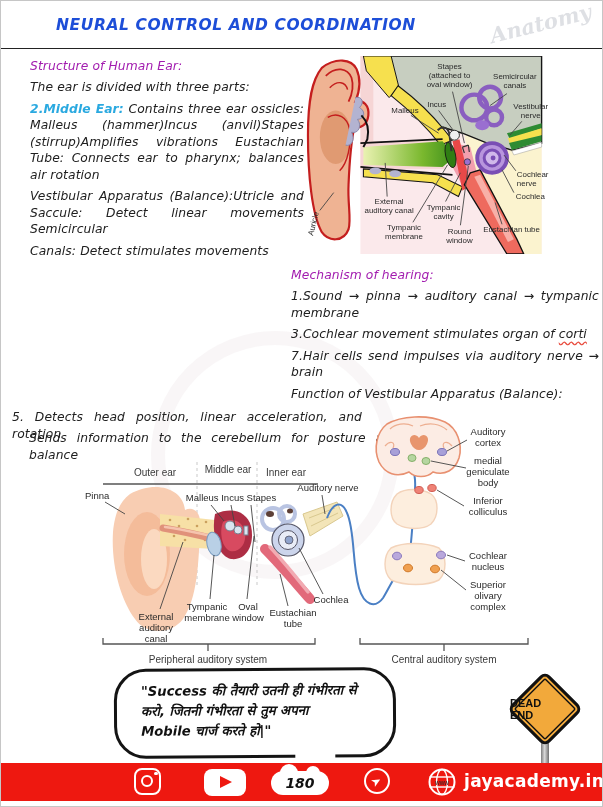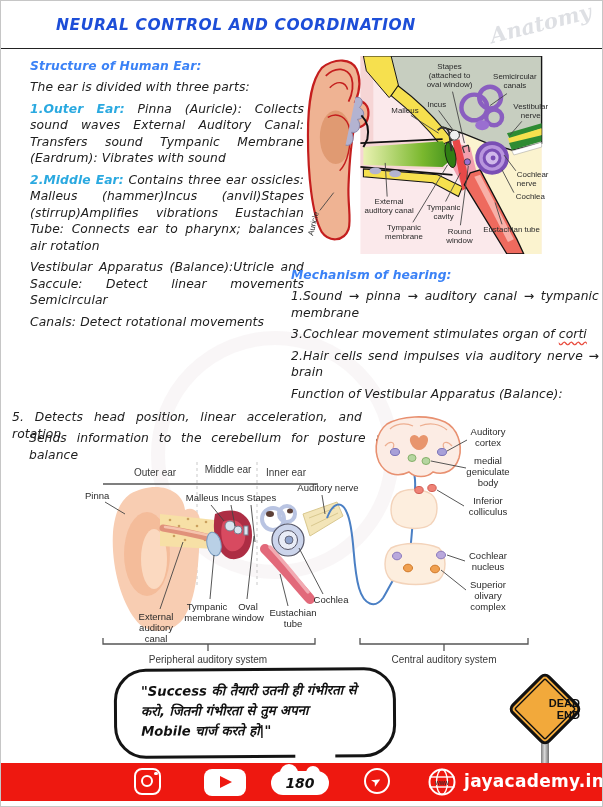--- a/index.html
+++ b/index.html
@@ -18,21 +18,21 @@
   
   .wm { position:absolute; right:10px; top:10px; transform:rotate(-14deg);
         font-family:"DejaVu Serif", serif; font-style:italic; font-weight:700;
         font-size:21px; color:#aeb2bc; opacity:.4; }
   .wm2 { position:absolute; left:150px; top:330px; width:220px; height:220px;
          border:14px solid #f3eef0; border-radius:50%; opacity:.5; }
   
   .notes { font-style:italic; color:#202020; font-size:12.3px; line-height:1.34;
            text-align:justify; letter-spacing:.1px; }
   .notes p { margin:0 0 5px 0; }
-  .green { color:#3b82f6; font-weight:700; }
+  .green { color:#a21caf; font-weight:400; }
   .blue  { color:#2aa9e0; font-weight:700; }
   .wavy  { text-decoration-line:underline; text-decoration-style:wavy;
            text-decoration-color:#e84a3c; text-underline-offset:2px; }
   .left-col  { position:absolute; left:29px;  top:57px;  width:274px; }
   .mech-col  { position:absolute; left:290px; top:266px; width:308px; }
   .bal-line1 { position:absolute; left:11px; top:396px; width:350px; }
   .bal-line2 { position:absolute; left:28px; top:417px; width:370px; }
   
   .ear-svg  { position:absolute; left:303px; top:55px; }
   .path-svg { position:absolute; left:73px;  top:413px; }
@@ -45,21 +45,21 @@
   .quote-marks { position:absolute; left:178px; bottom:-23px; background:#fff;
                  padding:0 10px; font-family:"DejaVu Serif", serif; font-weight:700;
                  font-size:46px; line-height:38px; color:#111; letter-spacing:-6px; }
   
   .sign-pole { position:absolute; left:540px; top:736px; width:8px; height:27px;
                background:linear-gradient(90deg,#7d7d7d,#d9d9d9 45%,#6f6f6f); }
   .sign-diamond { position:absolute; left:517px; top:681px; width:54px; height:54px;
                   transform:rotate(45deg); background:#f2a93b; border:3px solid #111;
                   border-radius:7px; box-sizing:border-box;
                   box-shadow:inset 0 0 0 2px #f2a93b, inset 0 0 0 3.4px #111; }
-  .sign-text { position:absolute; left:509px; top:697px; width:70px; text-align:right;
+  .sign-text { position:absolute; left:509px; top:697px; width:70px; text-align:left;
                font-family:"Liberation Sans", sans-serif; font-weight:700;
                font-size:11px; line-height:1.05; color:#101010; }
   
   .footer { position:absolute; left:0; top:762px; width:603px; height:38px; background:#ee1810; }
   .ig { position:absolute; left:133px; top:5px; width:27px; height:27px;
         border:2.6px solid #fff; border-radius:8px; box-sizing:border-box; }
   .ig::before { content:""; position:absolute; left:5px; top:5px; width:8px; height:8px;
                 border:2.4px solid #fff; border-radius:50%; }
   .ig::after  { content:""; position:absolute; right:1.5px; top:1.5px; width:3.5px;
                 height:3.5px; background:#fff; border-radius:50%; }
@@ -98,31 +98,30 @@
 
   <div class="wm">Anatomy</div>
   <div class="wm2"></div>
 
   <div class="title">NEURAL CONTROL AND COORDINATION</div>
   <div class="header-rule"></div>
 
   <div class="left-col notes">
     <p class="green">Structure of Human Ear:</p>
     <p>The ear is divided with three parts:</p>
-    <p><span class="blue">1.Outer Ear:</span> <span>Pinna (Auricle): Collects sound waves External Auditory Canal: Transfers sound Tympanic Membrane (Eardrum): Vibrates with sound</span></p>
     <p><span class="blue">2.Middle Ear:</span> <span>Contains three ear ossicles: Malleus (hammer)Incus (anvil)Stapes (stirrup)Amplifies vibrations Eustachian Tube: Connects ear to pharynx; balances air rotation</span></p>
     <p>Vestibular Apparatus (Balance):Utricle and Saccule: Detect linear movements Semicircular</p>
-    <p>Canals: Detect rotational movements</p>
+    <p>Canals: Detect stimulates movements</p>
   </div>
 
   <div class="mech-col notes">
     <p class="green">Mechanism of hearing:</p>
     <p>1.Sound → pinna → auditory canal → tympanic membrane</p>
     <p><span>3.Cochlear movement stimulates organ of</span> <span class="wavy">corti</span></p>
-    <p>2.Hair cells send impulses via auditory nerve → brain</p>
+    <p>7.Hair cells send impulses via auditory nerve → brain</p>
     <p>Function of Vestibular Apparatus (Balance):</p>
   </div>
 
   <p class="bal-line1 notes">5. Detects head position, linear acceleration, and rotation</p>
   <p class="bal-line2 notes">Sends information to the cerebellum for posture and balance</p>
 
   <svg class="ear-svg" width="297" height="198" viewBox="0 0 300 200">
     <defs>
       <linearGradient id="gcanal" x1="0" y1="0" x2="1" y2="0">
         <stop offset="0" stop-color="#eaf2b2"></stop>

